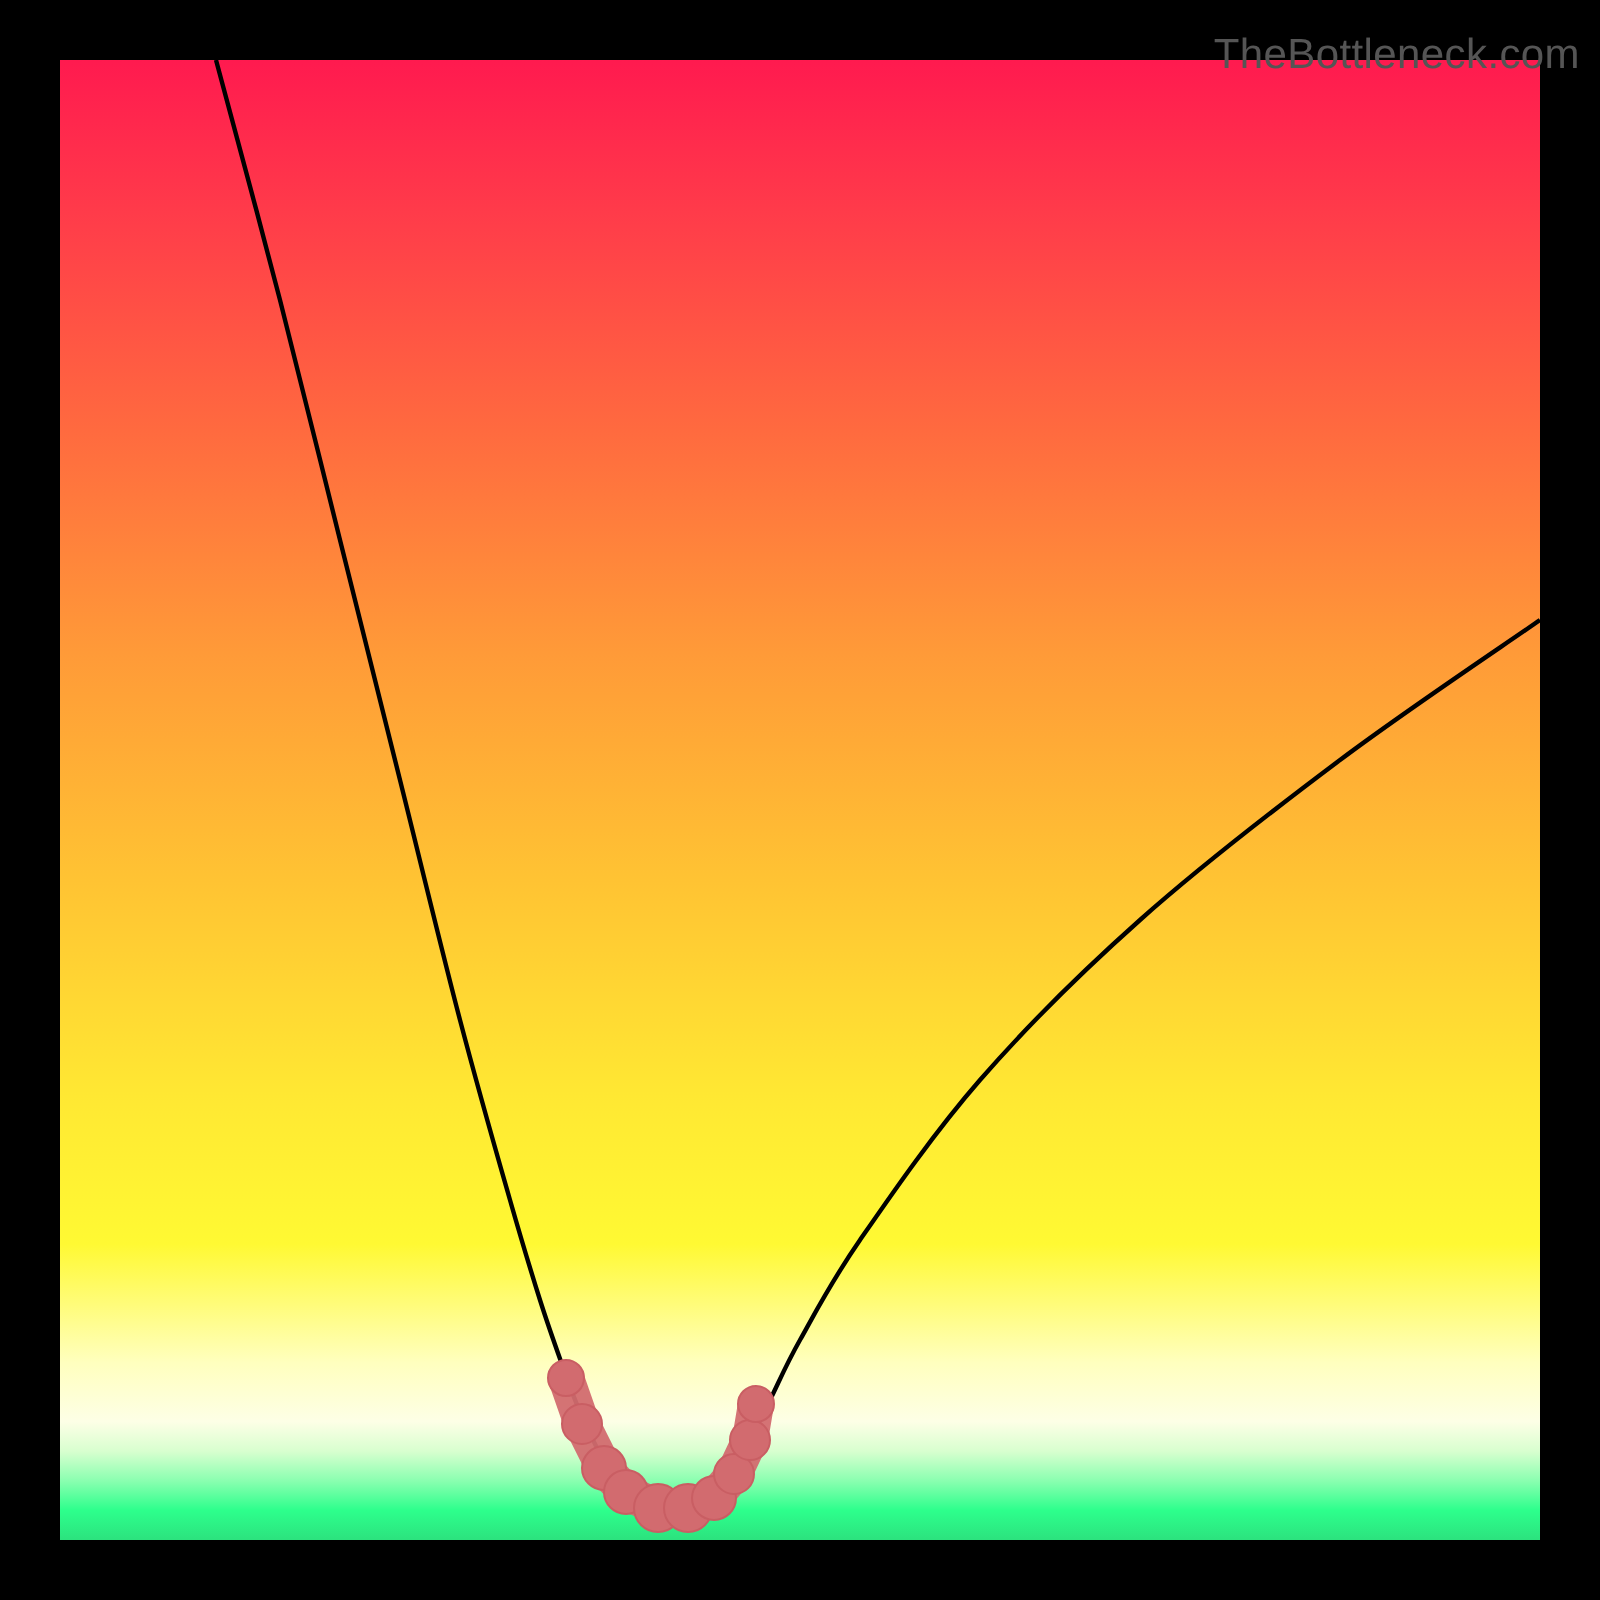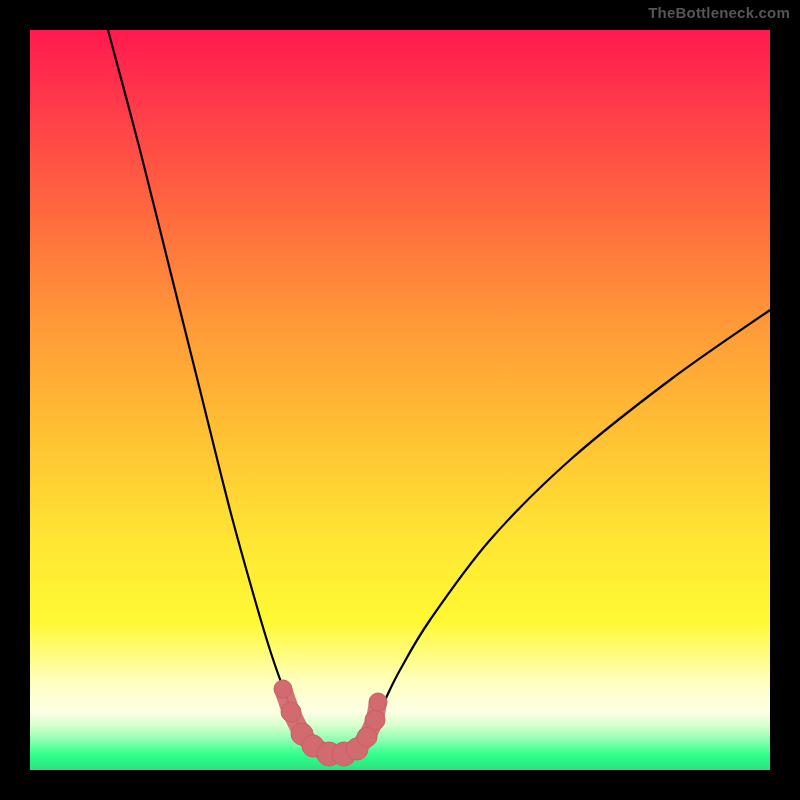--- a/index.html
+++ b/index.html
@@ -28,26 +28,26 @@
       #ffffbe 88%,
       #fdffe6 92%,
       #d8ffcf 94%,
       #8affb0 96%,
       #2dff8c 98%,
       #2ce27e 100%
     );
   }
   .watermark {
     position: absolute;
-    top: 4px;
+    top: 16px;
     right: 10px;
     color: #555;
-    font-size: 15px;
+    font-size: 21px;
     letter-spacing: 0.2px;
-    font-weight: 700;
+    font-weight: 400;
   }
   svg.curve {
     position: absolute;
     left: 0;
     top: 0;
     width: 740px;
     height: 740px;
     overflow: visible;
   }
 </style>

